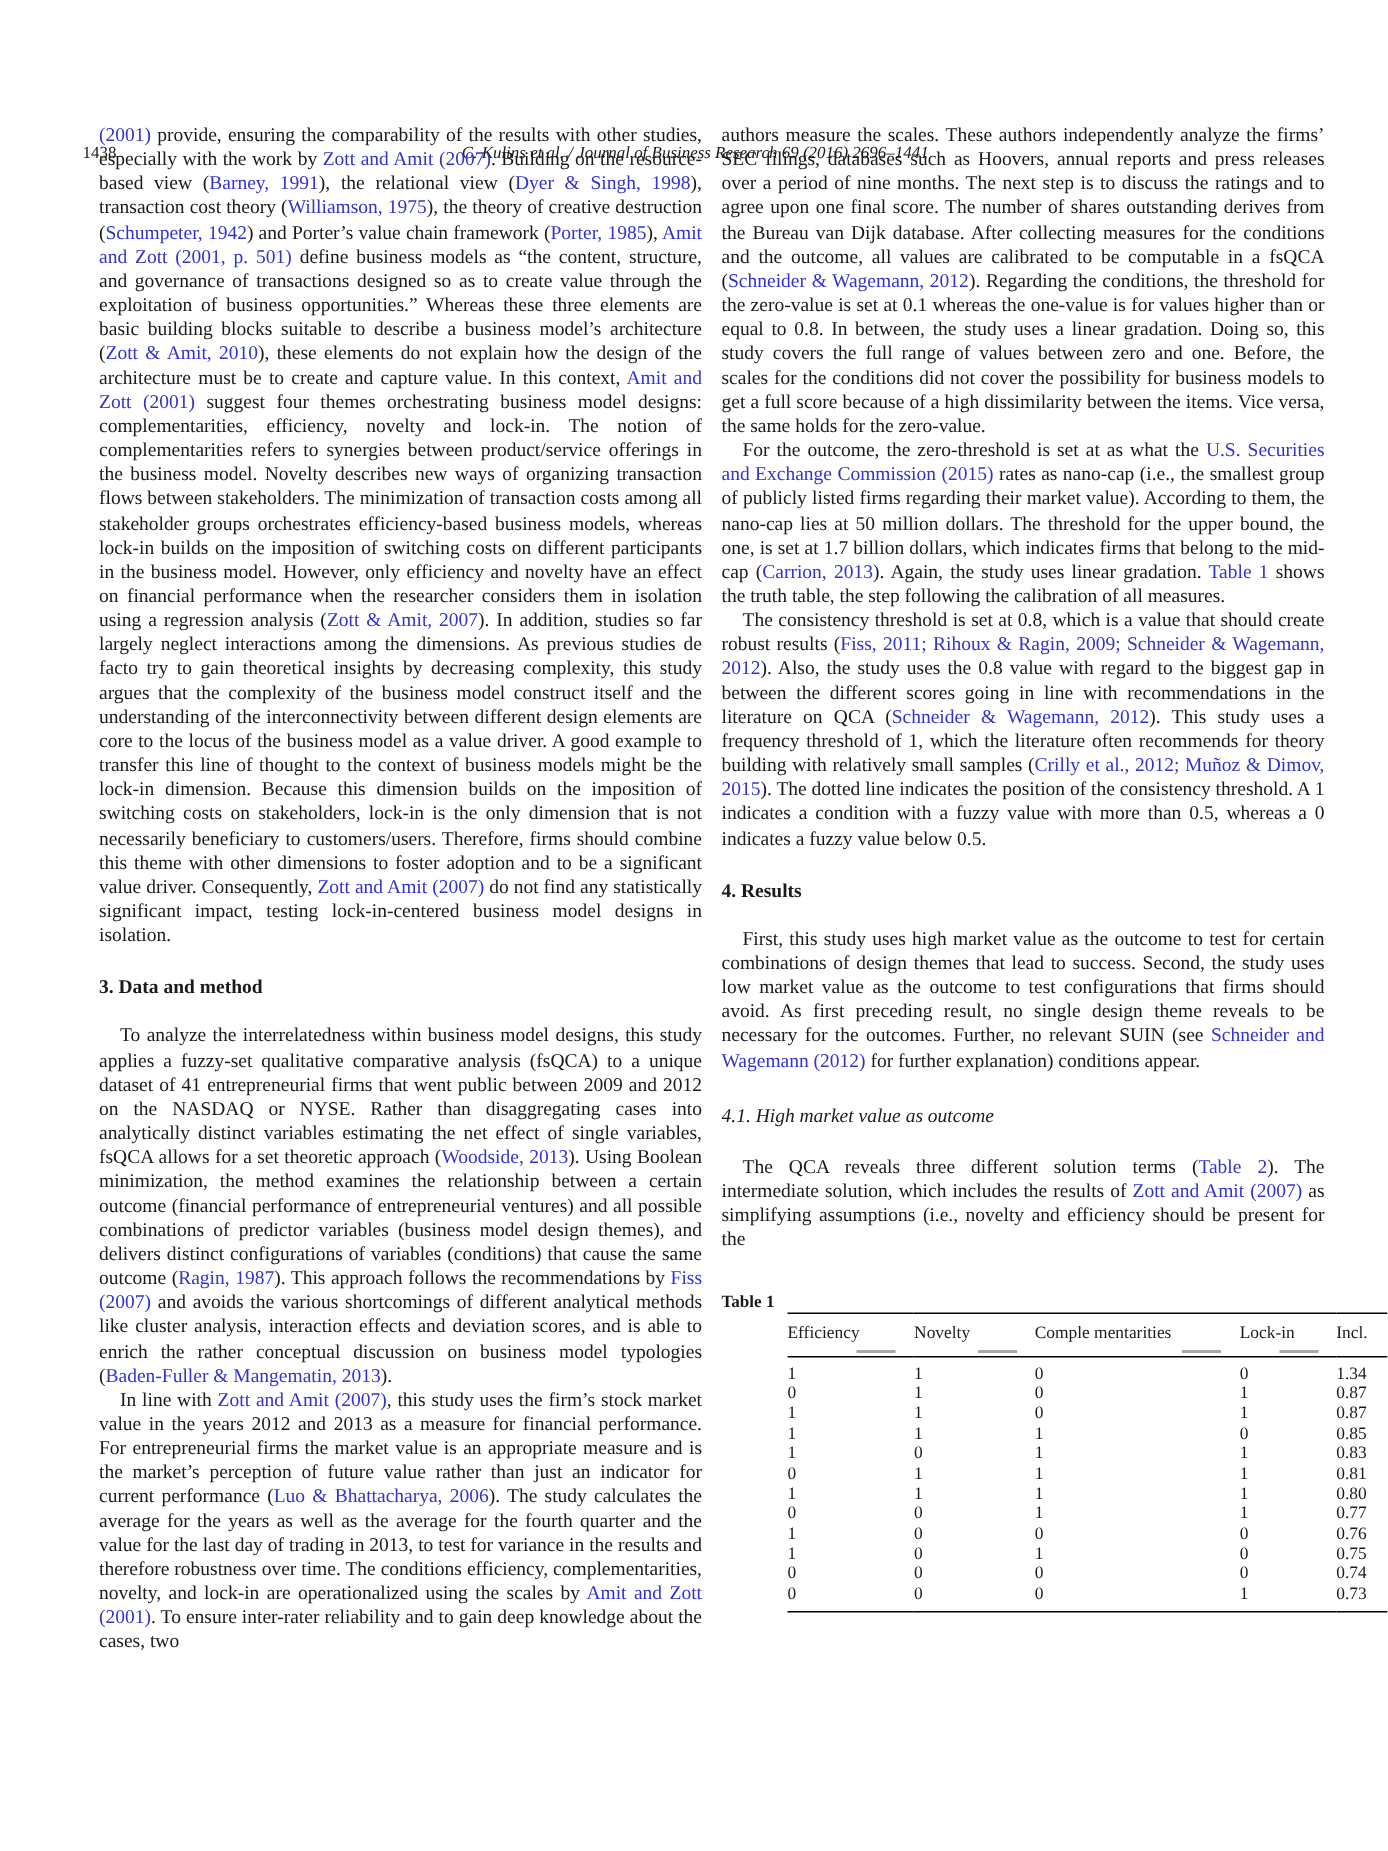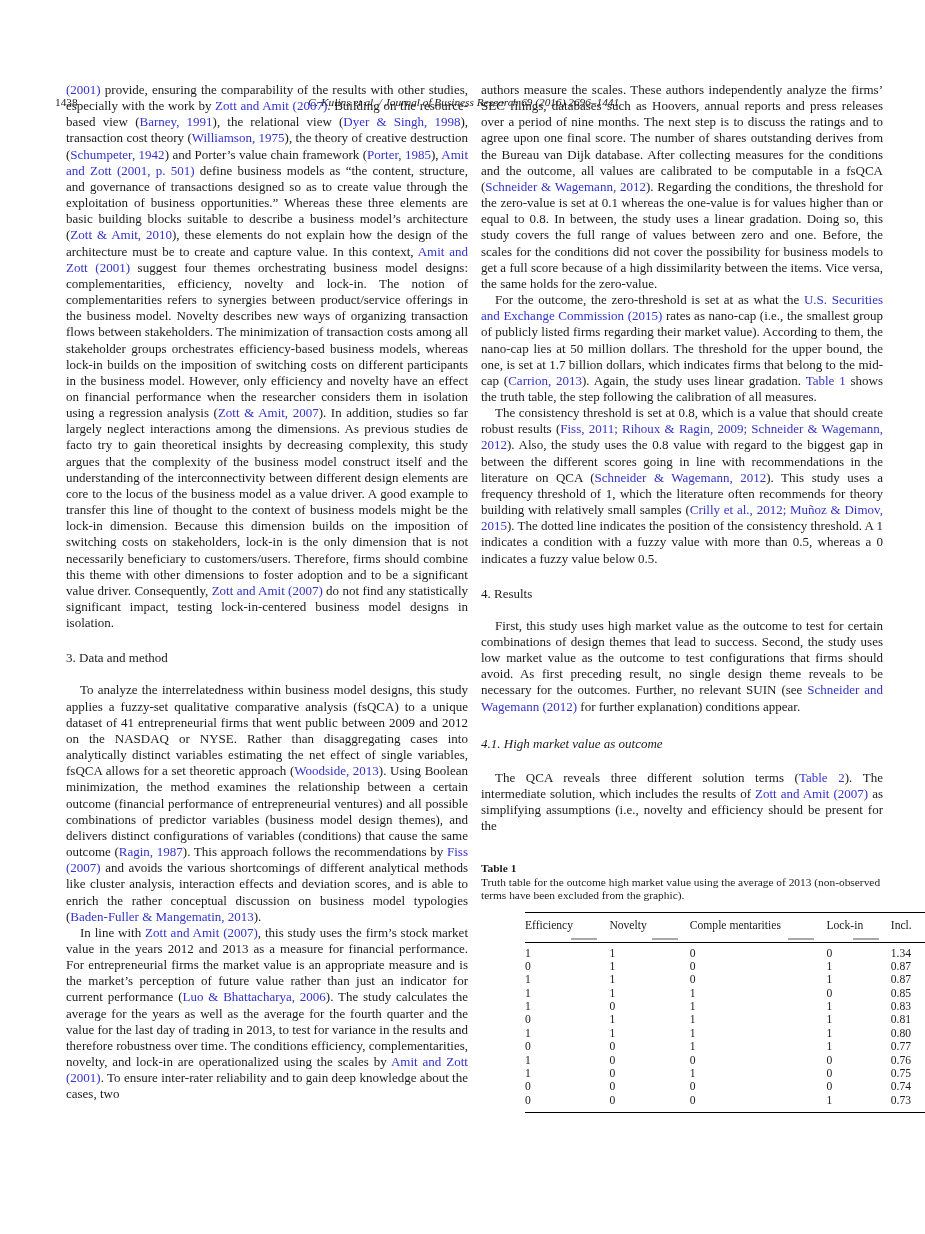--- a/index.html
+++ b/index.html
@@ -10,21 +10,21 @@
   .running-head { position:absolute; top:51px; left:55px; width:817px; font-size:11.3px; line-height:13px;margin-top:45px; }
   .running-head .page-num { position:absolute; left:0; top:0; font-style:normal; }
   .running-head .journal-line { display:block; text-align:center; font-style:italic; }
   .columns {
     position:absolute; top:82px; left:66px; width:817px;
     display:grid; grid-template-columns:402px 402px; column-gap:13px;
   }
   .col { text-align:justify; font-size:13px; line-height:16.15px; hyphens:auto; -webkit-hyphens:auto; }
   .para { margin:0; }
   .para.indent { text-indent:14px; }
-  .section-heading { font-weight:normal; font-size:13px; margin:19px 0 16px; text-align:left; }
+  .section-heading { font-weight:bold; font-size:13px; margin:19px 0 16px; text-align:left; }
   .subsection-heading { font-style:italic; font-size:13px; margin:21px 0 18px; text-align:left; }
   .cite { color:var(--link, #3333cc); cursor:pointer; text-decoration:none; }
   .run { color:inherit; }
 
   .table-block { margin-top:26px; text-align:left; hyphens:manual; }
   .table-label { font-size:11.4px; font-weight:bold; line-height:14px; }
   .table-caption { font-size:11.4px; line-height:13.9px; margin:1px 0 9px; }
   table.truth { width:100%; border-collapse:collapse; border-bottom:1.5px solid #000; table-layout:fixed;margin-left:44px; }
   table.truth thead th {
     text-align:left; font-weight:normal; font-size:11.6px;
@@ -57,21 +57,20 @@
     <div class="col" id="col-right">
         <p class="para"><span class="run">authors measure the scales. These authors independently analyze the firms’ SEC filings, databases such as Hoovers, annual reports and press releases over a period of nine months. The next step is to discuss the ratings and to agree upon one final score. The number of shares outstanding derives from the Bureau van Dijk database. After collecting measures for the conditions and the outcome, all values are calibrated to be computable in a fsQCA (</span><span class="cite">Schneider &amp; Wagemann, 2012</span><span class="run">). Regarding the conditions, the threshold for the zero-value is set at 0.1 whereas the one-value is for values higher than or equal to 0.8. In between, the study uses a linear gradation. Doing so, this study covers the full range of values between zero and one. Before, the scales for the conditions did not cover the possibility for business models to get a full score because of a high dissimilarity between the items. Vice versa, the same holds for the zero-value.</span></p>
         <p class="para indent"><span class="run">For the outcome, the zero-threshold is set at as what the </span><span class="cite">U.S. Securities and Exchange Commission (2015)</span><span class="run"> rates as nano-cap (i.e., the smallest group of publicly listed firms regarding their market value). According to them, the nano-cap lies at 50 million dollars. The threshold for the upper bound, the one, is set at 1.7 billion dollars, which indicates firms that belong to the mid-cap (</span><span class="cite">Carrion, 2013</span><span class="run">). Again, the study uses linear gradation. </span><span class="cite">Table 1</span><span class="run"> shows the truth table, the step following the calibration of all measures.</span></p>
         <p class="para indent"><span class="run">The consistency threshold is set at 0.8, which is a value that should create robust results (</span><span class="cite">Fiss, 2011; Rihoux &amp; Ragin, 2009; Schneider &amp; Wagemann, 2012</span><span class="run">). Also, the study uses the 0.8 value with regard to the biggest gap in between the different scores going in line with recommendations in the literature on QCA (</span><span class="cite">Schneider &amp; Wagemann, 2012</span><span class="run">). This study uses a frequency threshold of 1, which the literature often recommends for theory building with relatively small samples (</span><span class="cite">Crilly et al., 2012; Muñoz &amp; Dimov, 2015</span><span class="run">). The dotted line indicates the position of the consistency threshold. A 1 indicates a condition with a fuzzy value with more than 0.5, whereas a 0 indicates a fuzzy value below 0.5.</span></p>
         <div class="section-heading">4. Results</div>
         <p class="para indent"><span class="run">First, this study uses high market value as the outcome to test for certain combinations of design themes that lead to success. Second, the study uses low market value as the outcome to test configurations that firms should avoid. As first preceding result, no single design theme reveals to be necessary for the outcomes. Further, no relevant SUIN (see </span><span class="cite">Schneider and Wagemann (2012)</span><span class="run"> for further explanation) conditions appear.</span></p>
         <div class="subsection-heading">4.1. High market value as outcome</div>
         <p class="para indent"><span class="run">The QCA reveals three different solution terms (</span><span class="cite">Table 2</span><span class="run">). The intermediate solution, which includes the results of </span><span class="cite">Zott and Amit (2007)</span><span class="run"> as simplifying assumptions (i.e., novelty and efficiency should be present for the</span></p>
         <div class="table-block">
           <div class="table-label">Table 1</div>
-          <div class="table-caption">Truth table for the outcome high market value using the average of 2013 (non-observed terms have been excluded from the graphic).</div>
           <table class="truth">
             <colgroup>
               <col style="width: 21%;">
               <col style="width: 20%;">
               <col style="width: 34%;">
               <col style="width: 16%;">
               <col style="width: 9%;">
             </colgroup>
             <thead>
               <tr>

